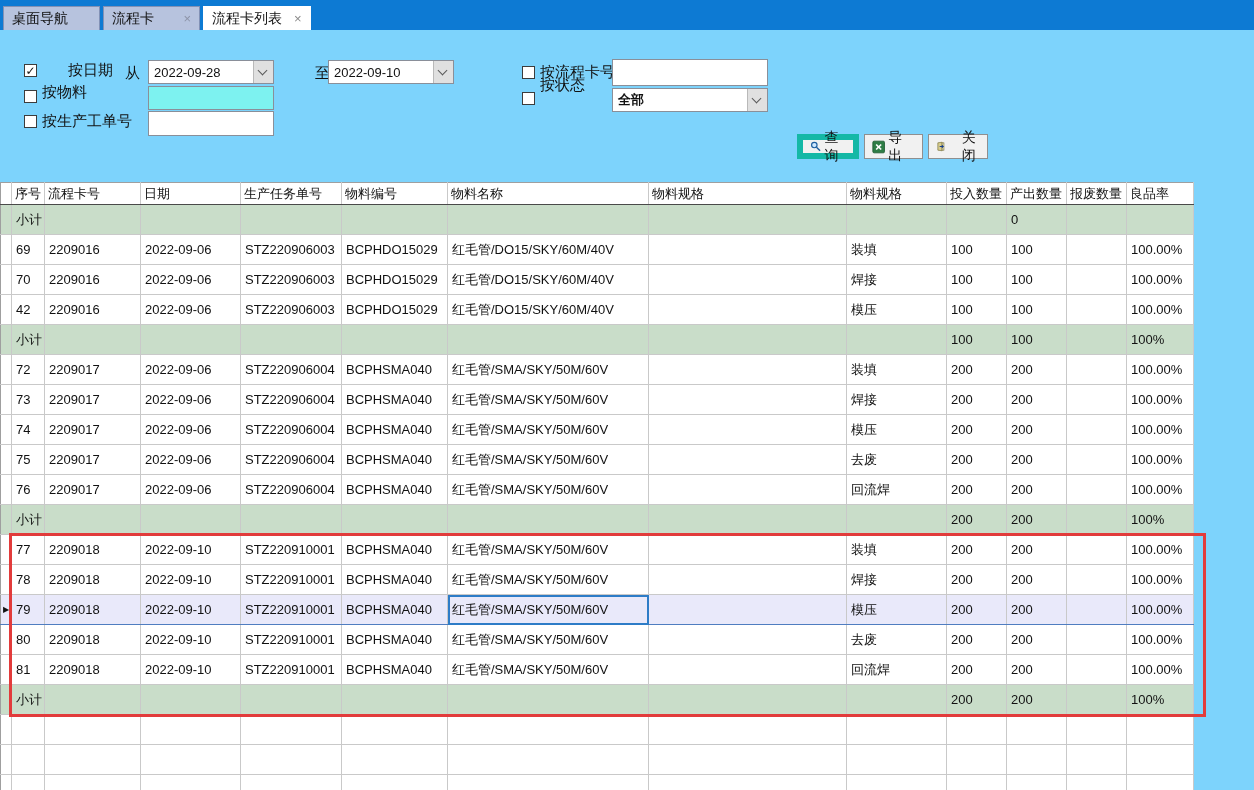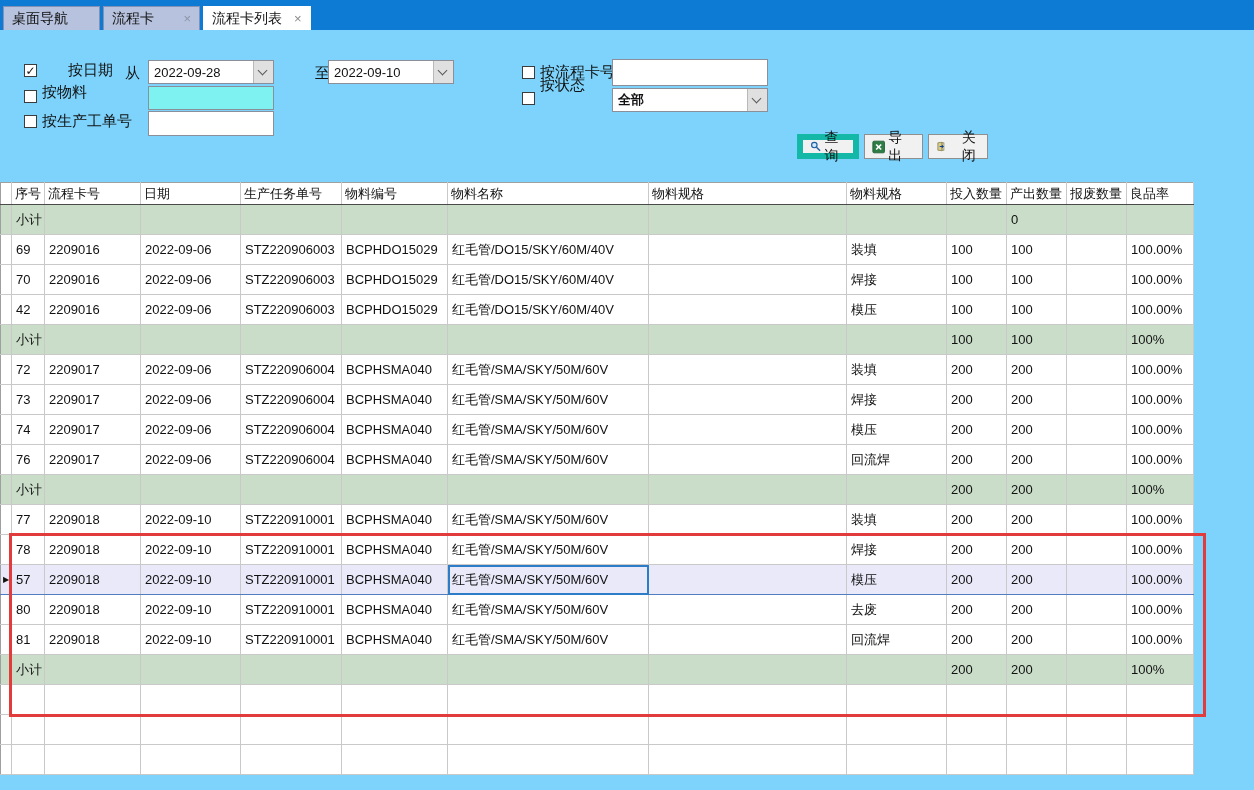--- a/index.html
+++ b/index.html
@@ -280,20 +280,35 @@
             <td>红毛管/SMA/SKY/50M/60V</td>
             <td></td>
             <td>模压</td>
             <td>200</td>
             <td>200</td>
             <td></td>
             <td>100.00%</td>
           </tr>
           <tr class="data">
             <td class="marker"></td>
+            <td>75</td>
+            <td>2209017</td>
+            <td>2022-09-06</td>
+            <td>STZ220906004</td>
+            <td>BCPHSMA040</td>
+            <td>红毛管/SMA/SKY/50M/60V</td>
+            <td></td>
+            <td>去废</td>
+            <td>200</td>
+            <td>200</td>
+            <td></td>
+            <td>100.00%</td>
+          </tr>
+          <tr class="data">
+            <td class="marker"></td>
             <td>76</td>
             <td>2209017</td>
             <td>2022-09-06</td>
             <td>STZ220906004</td>
             <td>BCPHSMA040</td>
             <td>红毛管/SMA/SKY/50M/60V</td>
             <td></td>
             <td>回流焊</td>
             <td>200</td>
             <td>200</td>
@@ -340,21 +355,21 @@
             <td>红毛管/SMA/SKY/50M/60V</td>
             <td></td>
             <td>焊接</td>
             <td>200</td>
             <td>200</td>
             <td></td>
             <td>100.00%</td>
           </tr>
           <tr class="data selected">
             <td class="marker">▶</td>
-            <td>57</td>
+            <td>79</td>
             <td>2209018</td>
             <td>2022-09-10</td>
             <td>STZ220910001</td>
             <td>BCPHSMA040</td>
             <td class="focus">红毛管/SMA/SKY/50M/60V</td>
             <td></td>
             <td>模压</td>
             <td>200</td>
             <td>200</td>
             <td></td>

